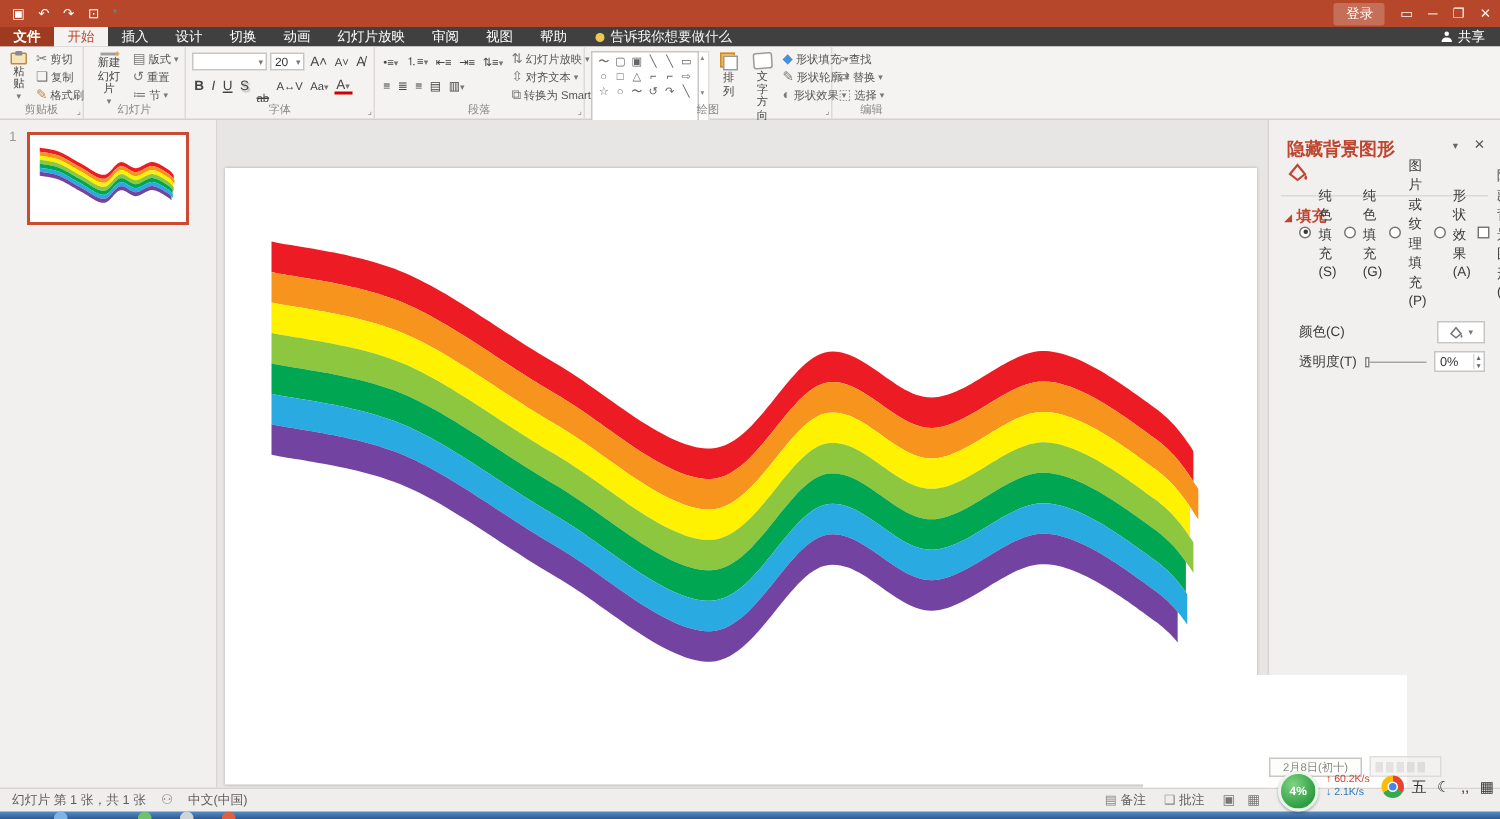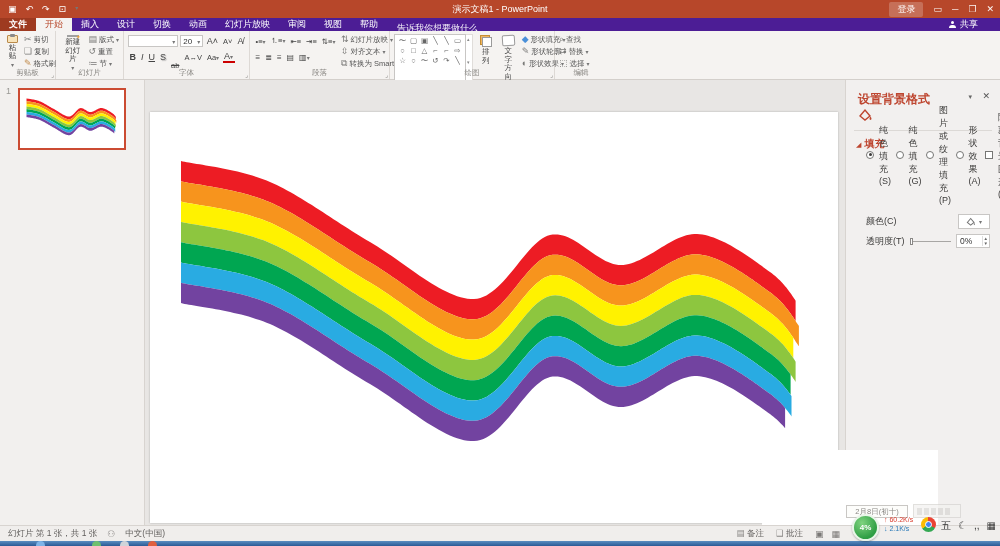--- a/index.html
+++ b/index.html
@@ -12,28 +12,28 @@
     background:#B7472A; display:flex; align-items:center; color:#fff; }
   .qat { display:flex; gap:9px; margin-left:8px; font-size:9px; }
   .qat span { cursor:default; }
   .win-title { position:absolute; left:0; right:0; text-align:center; font-size:9px; color:#fff; pointer-events:none; }
   .tb-right { margin-left:auto; display:flex; align-items:center; gap:10px; padding-right:6px; }
   .signin { background:rgba(255,255,255,.22); border-radius:2px; padding:1px 8px; font-size:9px; }
   .winbtn { font-size:9px; opacity:.95; }
 
   
   .tabrow { position:absolute; left:0; top:18px; width:1000px; height:13px;
-    background:#4c1d95; display:flex; align-items:stretch; color:#fff; }
+    background:#404040; display:flex; align-items:stretch; color:#fff; }
   .tabs { display:flex; }
   .tab { font-size:9px; padding:0 9px; display:flex; align-items:center; }
   .tab.file { background:#9e3a20; font-weight:bold; }
   .tab.active { background:#f5f3f1; color:#B7472A; }
-  .tellme { display:flex; align-items:center; gap:4px; font-size:9px; padding:0 10px; opacity:.95;flex-direction:column; }
+  .tellme { display:flex; align-items:center; gap:4px; font-size:9px; padding:0 10px; opacity:.95; }
   .bulb { width:6px; height:6px; border-radius:50%; background:#f7d154; display:inline-block; }
-  .share { margin-left:auto; display:flex; align-items:center; gap:4px; font-size:9px; padding-right:22px; }
+  .share { margin-left:auto; display:flex; align-items:center; gap:4px; font-size:9px; padding-right:10px; }
   .person { width:7px; height:7px; position:relative; display:inline-block; }
   .person::before { content:""; position:absolute; left:2px; top:0; width:3px; height:3px; border-radius:50%; background:#fff; }
   .person::after { content:""; position:absolute; left:0; top:3.5px; width:7px; height:3.5px; border-radius:3px 3px 0 0; background:#fff; }
 
   
   .ribbon { position:absolute; left:0; top:31px; width:1000px; height:49px;
     background:#f5f3f1; border-bottom:1px solid #d3cfcb; display:flex; }
   .group { position:relative; height:100%; border-right:1px solid #ddd9d5; padding:3px 4px 10px 4px; }
   .glabel { position:absolute; bottom:1px; left:0; right:0; text-align:center; font-size:7.5px; color:#8a8884; }
   .launcher { position:absolute; right:1px; bottom:1px; font-size:6px; color:#8a8884; }
@@ -130,21 +130,20 @@
 <div class="app">
 
   <div class="titlebar">
     <div class="qat">
       <span>▣</span>
       <span>↶</span>
       <span>↷</span>
       <span>⊡</span>
       <span class="caret">▾</span>
     </div>
-    <div class="win-title">演示文稿1 - PowerPoint</div>
     <div class="tb-right">
       <span class="signin">登录</span>
       <span class="winbtn">▭</span>
       <span class="winbtn">─</span>
       <span class="winbtn">❐</span>
       <span class="winbtn">✕</span>
     </div>
   </div>
 
   <div class="tabrow">
@@ -401,21 +400,21 @@
             <path d="M31.0,89.6L32.7,90.0L34.6,90.4L36.7,90.8L38.9,91.2L41.4,91.6L44.0,92.0L46.7,92.5L49.6,92.9L52.6,93.4L55.8,94.0L59.0,94.5L62.3,95.1L65.8,95.7L69.3,96.3L72.8,97.0L76.4,97.8L80.1,98.5L83.8,99.4L87.5,100.2L91.2,101.1L94.9,102.1L98.6,103.1L102.3,104.2L105.9,105.4L109.5,106.6L113.1,107.8L116.6,109.2L120.0,110.6L123.4,112.1L126.8,113.7L130.2,115.4L133.7,117.2L137.1,119.0L140.6,120.9L144.1,122.9L147.7,125.0L151.2,127.1L154.7,129.3L158.3,131.5L161.9,133.7L165.5,136.0L169.1,138.3L172.7,140.7L176.3,143.0L179.9,145.4L183.5,147.8L187.2,150.2L190.8,152.5L194.5,154.9L198.1,157.2L201.8,159.6L205.4,161.8L209.1,164.1L212.7,166.3L216.4,168.5L220.0,170.6L223.7,172.8L227.4,175.1L231.1,177.5L234.9,180.0L238.7,182.5L242.5,185.2L246.4,187.9L250.2,190.6L254.1,193.4L258.0,196.1L261.9,198.9L265.8,201.6L269.6,204.3L273.5,206.8L277.3,209.4L281.2,211.8L285.0,214.1L288.8,216.3L292.5,218.3L296.2,220.2L299.9,221.9L303.5,223.4L307.1,224.8L310.6,225.8L314.0,226.7L317.4,227.3L320.7,227.6L324.0,227.6L327.2,227.3L330.3,226.5L333.4,225.4L336.4,224.0L339.3,222.2L342.2,220.2L345.1,217.9L347.9,215.4L350.7,212.7L353.4,209.8L356.1,206.8L358.8,203.7L361.4,200.5L364.1,197.3L366.7,194.0L369.2,190.8L371.8,187.6L374.4,184.5L376.9,181.5L379.5,178.6L382.0,175.8L384.6,173.3L387.1,171.0L389.7,168.9L392.2,167.1L394.8,165.6L397.4,164.4L400.0,163.6L402.6,163.1L405.2,163.0L407.8,163.1L410.4,163.5L412.9,164.1L415.5,164.9L418.0,165.9L420.5,167.1L423.0,168.4L425.5,169.9L428.0,171.4L430.5,173.1L433.0,174.8L435.5,176.5L438.0,178.3L440.5,180.1L443.0,181.8L445.5,183.5L448.0,185.2L450.5,186.7L453.0,188.2L455.5,189.5L458.1,190.7L460.6,191.7L463.2,192.5L465.8,193.1L468.4,193.5L471.0,193.6L473.6,193.5L476.3,193.1L478.9,192.5L481.6,191.8L484.3,190.8L487.0,189.7L489.7,188.5L492.4,187.2L495.2,185.7L497.9,184.2L500.6,182.6L503.4,181.0L506.1,179.3L508.9,177.6L511.6,175.9L514.4,174.3L517.1,172.6L519.9,171.1L522.6,169.6L525.4,168.2L528.1,166.9L530.8,165.8L533.5,164.8L536.3,163.9L539.0,163.3L541.7,162.8L544.3,162.6L547.0,162.6L549.7,162.8L552.4,163.2L555.2,163.7L558.0,164.4L560.8,165.3L563.6,166.2L566.5,167.3L569.3,168.5L572.2,169.8L575.1,171.2L577.9,172.7L580.8,174.2L583.6,175.8L586.4,177.5L589.1,179.2L591.9,180.9L594.6,182.7L597.2,184.4L599.8,186.2L602.4,187.9L604.8,189.7L607.3,191.4L609.6,193.1L611.9,194.7L614.0,196.3L616.1,197.8L618.1,199.3L620.0,200.6L621.8,201.9L623.5,203.3L625.2,204.7L626.8,206.1L628.3,207.5L629.8,208.9L631.2,210.4L632.6,211.8L633.9,213.3L635.1,214.8L636.3,216.2L637.4,217.6L638.5,219.1L639.6,220.5L640.6,221.9L641.5,223.2L642.4,224.5L643.3,225.8L643.3,246.1L642.4,244.8L641.5,243.5L640.6,242.2L639.6,240.8L638.5,239.4L637.4,237.9L636.3,236.5L635.1,235.1L633.9,233.6L632.6,232.1L631.2,230.7L629.8,229.2L628.3,227.8L626.8,226.4L625.2,225.0L623.5,223.6L621.8,222.2L620.0,220.9L618.1,219.6L616.1,218.1L614.0,216.6L611.9,215.0L609.6,213.4L607.3,211.7L604.8,210.0L602.4,208.2L599.8,206.5L597.2,204.7L594.6,203.0L591.9,201.2L589.1,199.5L586.4,197.8L583.6,196.1L580.8,194.5L577.9,193.0L575.1,191.5L572.2,190.1L569.3,188.8L566.5,187.6L563.6,186.5L560.8,185.6L558.0,184.7L555.2,184.0L552.4,183.5L549.7,183.1L547.0,182.9L544.3,182.9L541.7,183.1L539.0,183.6L536.3,184.2L533.5,185.1L530.8,186.1L528.1,187.2L525.4,188.5L522.6,189.9L519.9,191.4L517.1,192.9L514.4,194.6L511.6,196.2L508.9,197.9L506.1,199.6L503.4,201.3L500.6,202.9L497.9,204.5L495.2,206.0L492.4,207.5L489.7,208.8L487.0,210.0L484.3,211.1L481.6,212.1L478.9,212.8L476.3,213.4L473.6,213.8L471.0,213.9L468.4,213.8L465.8,213.4L463.2,212.8L460.6,212.0L458.1,211.0L455.5,209.8L453.0,208.5L450.5,207.0L448.0,205.5L445.5,203.8L443.0,202.1L440.5,200.4L438.0,198.6L435.5,196.8L433.0,195.1L430.5,193.4L428.0,191.7L425.5,190.2L423.0,188.7L420.5,187.4L418.0,186.2L415.5,185.2L412.9,184.4L410.4,183.8L407.8,183.4L405.2,183.3L402.6,183.4L400.0,183.9L397.4,184.7L394.8,185.9L392.2,187.4L389.7,189.2L387.1,191.3L384.6,193.6L382.0,196.1L379.5,198.9L376.9,201.8L374.4,204.8L371.8,207.9L369.2,211.1L366.7,214.3L364.1,217.6L361.4,220.8L358.8,224.0L356.1,227.1L353.4,230.1L350.7,233.0L347.9,235.7L345.1,238.2L342.2,240.5L339.3,242.5L336.4,244.3L333.4,245.7L330.3,246.8L327.2,247.6L324.0,247.9L320.7,247.9L317.4,247.6L314.0,247.0L310.6,246.1L307.1,245.1L303.5,243.7L299.9,242.2L296.2,240.5L292.5,238.6L288.8,236.6L285.0,234.4L281.2,232.1L277.3,229.7L273.5,227.2L269.6,224.6L265.8,221.9L261.9,219.2L258.0,216.4L254.1,213.7L250.2,210.9L246.4,208.2L242.5,205.5L238.7,202.8L234.9,200.3L231.1,197.8L227.4,195.4L223.7,193.1L220.0,190.9L216.4,188.8L212.7,186.6L209.1,184.4L205.4,182.1L201.8,179.9L198.1,177.5L194.5,175.2L190.8,172.8L187.2,170.5L183.5,168.1L179.9,165.7L176.3,163.3L172.7,161.0L169.1,158.7L165.5,156.3L161.9,154.0L158.3,151.8L154.7,149.6L151.2,147.4L147.7,145.3L144.1,143.2L140.6,141.2L137.1,139.3L133.7,137.5L130.2,135.7L126.8,134.0L123.4,132.4L120.0,130.9L116.6,129.5L113.1,128.1L109.5,126.9L105.9,125.7L102.3,124.5L98.6,123.4L94.9,122.4L91.2,121.4L87.5,120.5L83.8,119.7L80.1,118.8L76.4,118.1L72.8,117.3L69.3,116.7L65.8,116.0L62.3,115.4L59.0,114.8L55.8,114.3L52.6,113.7L49.6,113.2L46.7,112.8L44.0,112.3L41.4,111.9L38.9,111.5L36.7,111.1L34.6,110.7L32.7,110.3L31.0,109.9Z" fill="#fff200"></path>
             <path d="M31.0,109.9L32.7,110.3L34.6,110.7L36.7,111.1L38.9,111.5L41.4,111.9L44.0,112.3L46.7,112.8L49.6,113.2L52.6,113.7L55.8,114.3L59.0,114.8L62.3,115.4L65.8,116.0L69.3,116.7L72.8,117.3L76.4,118.1L80.1,118.8L83.8,119.7L87.5,120.5L91.2,121.4L94.9,122.4L98.6,123.4L102.3,124.5L105.9,125.7L109.5,126.9L113.1,128.1L116.6,129.5L120.0,130.9L123.4,132.4L126.8,134.0L130.2,135.7L133.7,137.5L137.1,139.3L140.6,141.2L144.1,143.2L147.7,145.3L151.2,147.4L154.7,149.6L158.3,151.8L161.9,154.0L165.5,156.3L169.1,158.7L172.7,161.0L176.3,163.3L179.9,165.7L183.5,168.1L187.2,170.5L190.8,172.8L194.5,175.2L198.1,177.5L201.8,179.9L205.4,182.1L209.1,184.4L212.7,186.6L216.4,188.8L220.0,190.9L223.7,193.1L227.4,195.4L231.1,197.8L234.9,200.3L238.7,202.8L242.5,205.5L246.4,208.2L250.2,210.9L254.1,213.7L258.0,216.4L261.9,219.2L265.8,221.9L269.6,224.6L273.5,227.2L277.3,229.7L281.2,232.1L285.0,234.4L288.8,236.6L292.5,238.6L296.2,240.5L299.9,242.2L303.5,243.7L307.1,245.1L310.6,246.1L314.0,247.0L317.4,247.6L320.7,247.9L324.0,247.9L327.2,247.6L330.3,246.8L333.4,245.7L336.4,244.3L339.3,242.5L342.2,240.5L345.1,238.2L347.9,235.7L350.7,233.0L353.4,230.1L356.1,227.1L358.8,224.0L361.4,220.8L364.1,217.6L366.7,214.3L369.2,211.1L371.8,207.9L374.4,204.8L376.9,201.8L379.5,198.9L382.0,196.1L384.6,193.6L387.1,191.3L389.7,189.2L392.2,187.4L394.8,185.9L397.4,184.7L400.0,183.9L402.6,183.4L405.2,183.3L407.8,183.4L410.4,183.8L412.9,184.4L415.5,185.2L418.0,186.2L420.5,187.4L423.0,188.7L425.5,190.2L428.0,191.7L430.5,193.4L433.0,195.1L435.5,196.8L438.0,198.6L440.5,200.4L443.0,202.1L445.5,203.8L448.0,205.5L450.5,207.0L453.0,208.5L455.5,209.8L458.1,211.0L460.6,212.0L463.2,212.8L465.8,213.4L468.4,213.8L471.0,213.9L473.6,213.8L476.3,213.4L478.9,212.8L481.6,212.1L484.3,211.1L487.0,210.0L489.7,208.8L492.4,207.5L495.2,206.0L497.9,204.5L500.6,202.9L503.4,201.3L506.1,199.6L508.9,197.9L511.6,196.2L514.4,194.6L517.1,192.9L519.9,191.4L522.6,189.9L525.4,188.5L528.1,187.2L530.8,186.1L533.5,185.1L536.3,184.2L539.0,183.6L541.7,183.1L544.3,182.9L547.0,182.9L549.7,183.1L552.4,183.5L555.2,184.0L558.0,184.7L560.8,185.6L563.6,186.5L566.5,187.6L569.3,188.8L572.2,190.1L575.1,191.5L577.9,193.0L580.8,194.5L583.6,196.1L586.4,197.8L589.1,199.5L591.9,201.2L594.6,203.0L597.2,204.7L599.8,206.5L602.4,208.2L604.8,210.0L607.3,211.7L609.6,213.4L611.9,215.0L614.0,216.6L616.1,218.1L618.1,219.6L620.0,220.9L621.8,222.2L623.5,223.6L625.2,225.0L626.8,226.4L628.3,227.8L629.8,229.2L631.2,230.7L632.6,232.1L633.9,233.6L635.1,235.1L636.3,236.5L637.4,237.9L638.5,239.4L639.6,240.8L640.6,242.2L641.5,243.5L642.4,244.8L643.3,246.1L644.1,247.3L644.9,248.5L645.6,249.7L645.6,270.0L644.9,268.8L644.1,267.6L643.3,266.4L642.4,265.1L641.5,263.8L640.6,262.5L639.6,261.1L638.5,259.7L637.4,258.2L636.3,256.8L635.1,255.4L633.9,253.9L632.6,252.4L631.2,251.0L629.8,249.5L628.3,248.1L626.8,246.7L625.2,245.3L623.5,243.9L621.8,242.5L620.0,241.2L618.1,239.9L616.1,238.4L614.0,236.9L611.9,235.3L609.6,233.7L607.3,232.0L604.8,230.3L602.4,228.5L599.8,226.8L597.2,225.0L594.6,223.3L591.9,221.5L589.1,219.8L586.4,218.1L583.6,216.4L580.8,214.8L577.9,213.3L575.1,211.8L572.2,210.4L569.3,209.1L566.5,207.9L563.6,206.8L560.8,205.9L558.0,205.0L555.2,204.3L552.4,203.8L549.7,203.4L547.0,203.2L544.3,203.2L541.7,203.4L539.0,203.9L536.3,204.5L533.5,205.4L530.8,206.4L528.1,207.5L525.4,208.8L522.6,210.2L519.9,211.7L517.1,213.2L514.4,214.9L511.6,216.5L508.9,218.2L506.1,219.9L503.4,221.6L500.6,223.2L497.9,224.8L495.2,226.3L492.4,227.8L489.7,229.1L487.0,230.3L484.3,231.4L481.6,232.4L478.9,233.1L476.3,233.7L473.6,234.1L471.0,234.2L468.4,234.1L465.8,233.7L463.2,233.1L460.6,232.3L458.1,231.3L455.5,230.1L453.0,228.8L450.5,227.3L448.0,225.8L445.5,224.1L443.0,222.4L440.5,220.7L438.0,218.9L435.5,217.1L433.0,215.4L430.5,213.7L428.0,212.0L425.5,210.5L423.0,209.0L420.5,207.7L418.0,206.5L415.5,205.5L412.9,204.7L410.4,204.1L407.8,203.7L405.2,203.6L402.6,203.7L400.0,204.2L397.4,205.0L394.8,206.2L392.2,207.7L389.7,209.5L387.1,211.6L384.6,213.9L382.0,216.4L379.5,219.2L376.9,222.1L374.4,225.1L371.8,228.2L369.2,231.4L366.7,234.6L364.1,237.9L361.4,241.1L358.8,244.3L356.1,247.4L353.4,250.4L350.7,253.3L347.9,256.0L345.1,258.5L342.2,260.8L339.3,262.8L336.4,264.6L333.4,266.0L330.3,267.1L327.2,267.9L324.0,268.2L320.7,268.2L317.4,267.9L314.0,267.3L310.6,266.4L307.1,265.4L303.5,264.0L299.9,262.5L296.2,260.8L292.5,258.9L288.8,256.9L285.0,254.7L281.2,252.4L277.3,250.0L273.5,247.4L269.6,244.9L265.8,242.2L261.9,239.5L258.0,236.7L254.1,234.0L250.2,231.2L246.4,228.5L242.5,225.8L238.7,223.1L234.9,220.6L231.1,218.1L227.4,215.7L223.7,213.4L220.0,211.2L216.4,209.1L212.7,206.9L209.1,204.7L205.4,202.4L201.8,200.2L198.1,197.8L194.5,195.5L190.8,193.1L187.2,190.8L183.5,188.4L179.9,186.0L176.3,183.6L172.7,181.3L169.1,178.9L165.5,176.6L161.9,174.3L158.3,172.1L154.7,169.9L151.2,167.7L147.7,165.6L144.1,163.5L140.6,161.5L137.1,159.6L133.7,157.8L130.2,156.0L126.8,154.3L123.4,152.7L120.0,151.2L116.6,149.8L113.1,148.4L109.5,147.2L105.9,146.0L102.3,144.8L98.6,143.7L94.9,142.7L91.2,141.7L87.5,140.8L83.8,140.0L80.1,139.1L76.4,138.4L72.8,137.6L69.3,136.9L65.8,136.3L62.3,135.7L59.0,135.1L55.8,134.6L52.6,134.0L49.6,133.5L46.7,133.1L44.0,132.6L41.4,132.2L38.9,131.8L36.7,131.4L34.6,131.0L32.7,130.6L31.0,130.2Z" fill="#8dc63f"></path>
             <path d="M31.0,130.2L32.7,130.6L34.6,131.0L36.7,131.4L38.9,131.8L41.4,132.2L44.0,132.6L46.7,133.1L49.6,133.5L52.6,134.0L55.8,134.6L59.0,135.1L62.3,135.7L65.8,136.3L69.3,136.9L72.8,137.6L76.4,138.4L80.1,139.1L83.8,140.0L87.5,140.8L91.2,141.7L94.9,142.7L98.6,143.7L102.3,144.8L105.9,146.0L109.5,147.2L113.1,148.4L116.6,149.8L120.0,151.2L123.4,152.7L126.8,154.3L130.2,156.0L133.7,157.8L137.1,159.6L140.6,161.5L144.1,163.5L147.7,165.6L151.2,167.7L154.7,169.9L158.3,172.1L161.9,174.3L165.5,176.6L169.1,178.9L172.7,181.3L176.3,183.6L179.9,186.0L183.5,188.4L187.2,190.8L190.8,193.1L194.5,195.5L198.1,197.8L201.8,200.2L205.4,202.4L209.1,204.7L212.7,206.9L216.4,209.1L220.0,211.2L223.7,213.4L227.4,215.7L231.1,218.1L234.9,220.6L238.7,223.1L242.5,225.8L246.4,228.5L250.2,231.2L254.1,234.0L258.0,236.7L261.9,239.5L265.8,242.2L269.6,244.9L273.5,247.4L277.3,250.0L281.2,252.4L285.0,254.7L288.8,256.9L292.5,258.9L296.2,260.8L299.9,262.5L303.5,264.0L307.1,265.4L310.6,266.4L314.0,267.3L317.4,267.9L320.7,268.2L324.0,268.2L327.2,267.9L330.3,267.1L333.4,266.0L336.4,264.6L339.3,262.8L342.2,260.8L345.1,258.5L347.9,256.0L350.7,253.3L353.4,250.4L356.1,247.4L358.8,244.3L361.4,241.1L364.1,237.9L366.7,234.6L369.2,231.4L371.8,228.2L374.4,225.1L376.9,222.1L379.5,219.2L382.0,216.4L384.6,213.9L387.1,211.6L389.7,209.5L392.2,207.7L394.8,206.2L397.4,205.0L400.0,204.2L402.6,203.7L405.2,203.6L407.8,203.7L410.4,204.1L412.9,204.7L415.5,205.5L418.0,206.5L420.5,207.7L423.0,209.0L425.5,210.5L428.0,212.0L430.5,213.7L433.0,215.4L435.5,217.1L438.0,218.9L440.5,220.7L443.0,222.4L445.5,224.1L448.0,225.8L450.5,227.3L453.0,228.8L455.5,230.1L458.1,231.3L460.6,232.3L463.2,233.1L465.8,233.7L468.4,234.1L471.0,234.2L473.6,234.1L476.3,233.7L478.9,233.1L481.6,232.4L484.3,231.4L487.0,230.3L489.7,229.1L492.4,227.8L495.2,226.3L497.9,224.8L500.6,223.2L503.4,221.6L506.1,219.9L508.9,218.2L511.6,216.5L514.4,214.9L517.1,213.2L519.9,211.7L522.6,210.2L525.4,208.8L528.1,207.5L530.8,206.4L533.5,205.4L536.3,204.5L539.0,203.9L541.7,203.4L544.3,203.2L547.0,203.2L549.7,203.4L552.4,203.8L555.2,204.3L558.0,205.0L560.8,205.9L563.6,206.8L566.5,207.9L569.3,209.1L572.2,210.4L575.1,211.8L577.9,213.3L580.8,214.8L583.6,216.4L586.4,218.1L589.1,219.8L591.9,221.5L594.6,223.3L597.2,225.0L599.8,226.8L602.4,228.5L604.8,230.3L607.3,232.0L609.6,233.7L611.9,235.3L614.0,236.9L616.1,238.4L618.1,239.9L620.0,241.2L621.8,242.5L623.5,243.9L625.2,245.3L626.8,246.7L628.3,248.1L629.8,249.5L631.2,251.0L632.6,252.4L633.9,253.9L635.1,255.4L636.3,256.8L637.4,258.2L638.5,259.7L639.6,261.1L640.6,262.5L640.6,282.8L639.6,281.4L638.5,280.0L637.4,278.5L636.3,277.1L635.1,275.7L633.9,274.2L632.6,272.7L631.2,271.3L629.8,269.8L628.3,268.4L626.8,267.0L625.2,265.6L623.5,264.2L621.8,262.8L620.0,261.5L618.1,260.2L616.1,258.7L614.0,257.2L611.9,255.6L609.6,254.0L607.3,252.3L604.8,250.6L602.4,248.8L599.8,247.1L597.2,245.3L594.6,243.6L591.9,241.8L589.1,240.1L586.4,238.4L583.6,236.7L580.8,235.1L577.9,233.6L575.1,232.1L572.2,230.7L569.3,229.4L566.5,228.2L563.6,227.1L560.8,226.2L558.0,225.3L555.2,224.6L552.4,224.1L549.7,223.7L547.0,223.5L544.3,223.5L541.7,223.7L539.0,224.2L536.3,224.8L533.5,225.7L530.8,226.7L528.1,227.8L525.4,229.1L522.6,230.5L519.9,232.0L517.1,233.5L514.4,235.2L511.6,236.8L508.9,238.5L506.1,240.2L503.4,241.9L500.6,243.5L497.9,245.1L495.2,246.6L492.4,248.1L489.7,249.4L487.0,250.6L484.3,251.7L481.6,252.7L478.9,253.4L476.3,254.0L473.6,254.4L471.0,254.5L468.4,254.4L465.8,254.0L463.2,253.4L460.6,252.6L458.1,251.6L455.5,250.4L453.0,249.1L450.5,247.6L448.0,246.1L445.5,244.4L443.0,242.7L440.5,241.0L438.0,239.2L435.5,237.4L433.0,235.7L430.5,234.0L428.0,232.3L425.5,230.8L423.0,229.3L420.5,228.0L418.0,226.8L415.5,225.8L412.9,225.0L410.4,224.4L407.8,224.0L405.2,223.9L402.6,224.0L400.0,224.5L397.4,225.3L394.8,226.5L392.2,228.0L389.7,229.8L387.1,231.9L384.6,234.2L382.0,236.7L379.5,239.5L376.9,242.4L374.4,245.4L371.8,248.5L369.2,251.7L366.7,254.9L364.1,258.2L361.4,261.4L358.8,264.6L356.1,267.7L353.4,270.7L350.7,273.6L347.9,276.3L345.1,278.8L342.2,281.1L339.3,283.1L336.4,284.9L333.4,286.3L330.3,287.4L327.2,288.2L324.0,288.5L320.7,288.5L317.4,288.2L314.0,287.6L310.6,286.7L307.1,285.7L303.5,284.3L299.9,282.8L296.2,281.1L292.5,279.2L288.8,277.2L285.0,275.0L281.2,272.7L277.3,270.3L273.5,267.8L269.6,265.2L265.8,262.5L261.9,259.8L258.0,257.0L254.1,254.3L250.2,251.5L246.4,248.8L242.5,246.1L238.7,243.4L234.9,240.9L231.1,238.4L227.4,236.0L223.7,233.7L220.0,231.5L216.4,229.4L212.7,227.2L209.1,225.0L205.4,222.7L201.8,220.5L198.1,218.1L194.5,215.8L190.8,213.4L187.2,211.1L183.5,208.7L179.9,206.3L176.3,203.9L172.7,201.6L169.1,199.3L165.5,196.9L161.9,194.6L158.3,192.4L154.7,190.2L151.2,188.0L147.7,185.9L144.1,183.8L140.6,181.8L137.1,179.9L133.7,178.1L130.2,176.3L126.8,174.6L123.4,173.0L120.0,171.5L116.6,170.1L113.1,168.7L109.5,167.5L105.9,166.3L102.3,165.1L98.6,164.0L94.9,163.0L91.2,162.0L87.5,161.1L83.8,160.3L80.1,159.4L76.4,158.7L72.8,157.9L69.3,157.3L65.8,156.6L62.3,156.0L59.0,155.4L55.8,154.9L52.6,154.3L49.6,153.8L46.7,153.4L44.0,152.9L41.4,152.5L38.9,152.1L36.7,151.7L34.6,151.3L32.7,150.9L31.0,150.5Z" fill="#00a651"></path>
             <path d="M31.0,150.5L32.7,150.9L34.6,151.3L36.7,151.7L38.9,152.1L41.4,152.5L44.0,152.9L46.7,153.4L49.6,153.8L52.6,154.3L55.8,154.9L59.0,155.4L62.3,156.0L65.8,156.6L69.3,157.3L72.8,157.9L76.4,158.7L80.1,159.4L83.8,160.3L87.5,161.1L91.2,162.0L94.9,163.0L98.6,164.0L102.3,165.1L105.9,166.3L109.5,167.5L113.1,168.7L116.6,170.1L120.0,171.5L123.4,173.0L126.8,174.6L130.2,176.3L133.7,178.1L137.1,179.9L140.6,181.8L144.1,183.8L147.7,185.9L151.2,188.0L154.7,190.2L158.3,192.4L161.9,194.6L165.5,196.9L169.1,199.3L172.7,201.6L176.3,203.9L179.9,206.3L183.5,208.7L187.2,211.1L190.8,213.4L194.5,215.8L198.1,218.1L201.8,220.5L205.4,222.7L209.1,225.0L212.7,227.2L216.4,229.4L220.0,231.5L223.7,233.7L227.4,236.0L231.1,238.4L234.9,240.9L238.7,243.4L242.5,246.1L246.4,248.8L250.2,251.5L254.1,254.3L258.0,257.0L261.9,259.8L265.8,262.5L269.6,265.2L273.5,267.8L277.3,270.3L281.2,272.7L285.0,275.0L288.8,277.2L292.5,279.2L296.2,281.1L299.9,282.8L303.5,284.3L307.1,285.7L310.6,286.7L314.0,287.6L317.4,288.2L320.7,288.5L324.0,288.5L327.2,288.2L330.3,287.4L333.4,286.3L336.4,284.9L339.3,283.1L342.2,281.1L345.1,278.8L347.9,276.3L350.7,273.6L353.4,270.7L356.1,267.7L358.8,264.6L361.4,261.4L364.1,258.2L366.7,254.9L369.2,251.7L371.8,248.5L374.4,245.4L376.9,242.4L379.5,239.5L382.0,236.7L384.6,234.2L387.1,231.9L389.7,229.8L392.2,228.0L394.8,226.5L397.4,225.3L400.0,224.5L402.6,224.0L405.2,223.9L407.8,224.0L410.4,224.4L412.9,225.0L415.5,225.8L418.0,226.8L420.5,228.0L423.0,229.3L425.5,230.8L428.0,232.3L430.5,234.0L433.0,235.7L435.5,237.4L438.0,239.2L440.5,241.0L443.0,242.7L445.5,244.4L448.0,246.1L450.5,247.6L453.0,249.1L455.5,250.4L458.1,251.6L460.6,252.6L463.2,253.4L465.8,254.0L468.4,254.4L471.0,254.5L473.6,254.4L476.3,254.0L478.9,253.4L481.6,252.7L484.3,251.7L487.0,250.6L489.7,249.4L492.4,248.1L495.2,246.6L497.9,245.1L500.6,243.5L503.4,241.9L506.1,240.2L508.9,238.5L511.6,236.8L514.4,235.2L517.1,233.5L519.9,232.0L522.6,230.5L525.4,229.1L528.1,227.8L530.8,226.7L533.5,225.7L536.3,224.8L539.0,224.2L541.7,223.7L544.3,223.5L547.0,223.5L549.7,223.7L552.4,224.1L555.2,224.6L558.0,225.3L560.8,226.2L563.6,227.1L566.5,228.2L569.3,229.4L572.2,230.7L575.1,232.1L577.9,233.6L580.8,235.1L583.6,236.7L586.4,238.4L589.1,240.1L591.9,241.8L594.6,243.6L597.2,245.3L599.8,247.1L602.4,248.8L604.8,250.6L607.3,252.3L609.6,254.0L611.9,255.6L614.0,257.2L616.1,258.7L618.1,260.2L620.0,261.5L621.8,262.8L623.5,264.2L625.2,265.6L626.8,267.0L628.3,268.4L629.8,269.8L631.2,271.3L632.6,272.7L633.9,274.2L635.1,275.7L636.3,277.1L637.4,278.5L638.5,280.0L639.6,281.4L640.6,282.8L641.5,284.1L641.5,304.4L640.6,303.1L639.6,301.7L638.5,300.3L637.4,298.8L636.3,297.4L635.1,296.0L633.9,294.5L632.6,293.0L631.2,291.6L629.8,290.1L628.3,288.7L626.8,287.3L625.2,285.9L623.5,284.5L621.8,283.1L620.0,281.8L618.1,280.5L616.1,279.0L614.0,277.5L611.9,275.9L609.6,274.3L607.3,272.6L604.8,270.9L602.4,269.1L599.8,267.4L597.2,265.6L594.6,263.9L591.9,262.1L589.1,260.4L586.4,258.7L583.6,257.0L580.8,255.4L577.9,253.9L575.1,252.4L572.2,251.0L569.3,249.7L566.5,248.5L563.6,247.4L560.8,246.5L558.0,245.6L555.2,244.9L552.4,244.4L549.7,244.0L547.0,243.8L544.3,243.8L541.7,244.0L539.0,244.5L536.3,245.1L533.5,246.0L530.8,247.0L528.1,248.1L525.4,249.4L522.6,250.8L519.9,252.3L517.1,253.8L514.4,255.5L511.6,257.1L508.9,258.8L506.1,260.5L503.4,262.2L500.6,263.8L497.9,265.4L495.2,266.9L492.4,268.4L489.7,269.7L487.0,270.9L484.3,272.0L481.6,273.0L478.9,273.7L476.3,274.3L473.6,274.7L471.0,274.8L468.4,274.7L465.8,274.3L463.2,273.7L460.6,272.9L458.1,271.9L455.5,270.7L453.0,269.4L450.5,267.9L448.0,266.4L445.5,264.7L443.0,263.0L440.5,261.3L438.0,259.5L435.5,257.7L433.0,256.0L430.5,254.3L428.0,252.6L425.5,251.1L423.0,249.6L420.5,248.3L418.0,247.1L415.5,246.1L412.9,245.3L410.4,244.7L407.8,244.3L405.2,244.2L402.6,244.3L400.0,244.8L397.4,245.6L394.8,246.8L392.2,248.3L389.7,250.1L387.1,252.2L384.6,254.5L382.0,257.0L379.5,259.8L376.9,262.7L374.4,265.7L371.8,268.8L369.2,272.0L366.7,275.2L364.1,278.5L361.4,281.7L358.8,284.9L356.1,288.0L353.4,291.0L350.7,293.9L347.9,296.6L345.1,299.1L342.2,301.4L339.3,303.4L336.4,305.2L333.4,306.6L330.3,307.7L327.2,308.5L324.0,308.8L320.7,308.8L317.4,308.5L314.0,307.9L310.6,307.0L307.1,306.0L303.5,304.6L299.9,303.1L296.2,301.4L292.5,299.5L288.8,297.5L285.0,295.3L281.2,293.0L277.3,290.6L273.5,288.1L269.6,285.5L265.8,282.8L261.9,280.1L258.0,277.3L254.1,274.6L250.2,271.8L246.4,269.1L242.5,266.4L238.7,263.7L234.9,261.2L231.1,258.7L227.4,256.3L223.7,254.0L220.0,251.8L216.4,249.7L212.7,247.5L209.1,245.3L205.4,243.0L201.8,240.8L198.1,238.4L194.5,236.1L190.8,233.7L187.2,231.4L183.5,229.0L179.9,226.6L176.3,224.2L172.7,221.9L169.1,219.6L165.5,217.2L161.9,214.9L158.3,212.7L154.7,210.5L151.2,208.3L147.7,206.2L144.1,204.1L140.6,202.1L137.1,200.2L133.7,198.4L130.2,196.6L126.8,194.9L123.4,193.3L120.0,191.8L116.6,190.4L113.1,189.0L109.5,187.8L105.9,186.6L102.3,185.4L98.6,184.3L94.9,183.3L91.2,182.3L87.5,181.4L83.8,180.6L80.1,179.7L76.4,179.0L72.8,178.2L69.3,177.6L65.8,176.9L62.3,176.3L59.0,175.7L55.8,175.2L52.6,174.6L49.6,174.1L46.7,173.7L44.0,173.2L41.4,172.8L38.9,172.4L36.7,172.0L34.6,171.6L32.7,171.2L31.0,170.8Z" fill="#29abe2"></path>
             <path d="M31.0,170.8L32.7,171.2L34.6,171.6L36.7,172.0L38.9,172.4L41.4,172.8L44.0,173.2L46.7,173.7L49.6,174.1L52.6,174.6L55.8,175.2L59.0,175.7L62.3,176.3L65.8,176.9L69.3,177.6L72.8,178.2L76.4,179.0L80.1,179.7L83.8,180.6L87.5,181.4L91.2,182.3L94.9,183.3L98.6,184.3L102.3,185.4L105.9,186.6L109.5,187.8L113.1,189.0L116.6,190.4L120.0,191.8L123.4,193.3L126.8,194.9L130.2,196.6L133.7,198.4L137.1,200.2L140.6,202.1L144.1,204.1L147.7,206.2L151.2,208.3L154.7,210.5L158.3,212.7L161.9,214.9L165.5,217.2L169.1,219.6L172.7,221.9L176.3,224.2L179.9,226.6L183.5,229.0L187.2,231.4L190.8,233.7L194.5,236.1L198.1,238.4L201.8,240.8L205.4,243.0L209.1,245.3L212.7,247.5L216.4,249.7L220.0,251.8L223.7,254.0L227.4,256.3L231.1,258.7L234.9,261.2L238.7,263.7L242.5,266.4L246.4,269.1L250.2,271.8L254.1,274.6L258.0,277.3L261.9,280.1L265.8,282.8L269.6,285.5L273.5,288.1L277.3,290.6L281.2,293.0L285.0,295.3L288.8,297.5L292.5,299.5L296.2,301.4L299.9,303.1L303.5,304.6L307.1,306.0L310.6,307.0L314.0,307.9L317.4,308.5L320.7,308.8L324.0,308.8L327.2,308.5L330.3,307.7L333.4,306.6L336.4,305.2L339.3,303.4L342.2,301.4L345.1,299.1L347.9,296.6L350.7,293.9L353.4,291.0L356.1,288.0L358.8,284.9L361.4,281.7L364.1,278.5L366.7,275.2L369.2,272.0L371.8,268.8L374.4,265.7L376.9,262.7L379.5,259.8L382.0,257.0L384.6,254.5L387.1,252.2L389.7,250.1L392.2,248.3L394.8,246.8L397.4,245.6L400.0,244.8L402.6,244.3L405.2,244.2L407.8,244.3L410.4,244.7L412.9,245.3L415.5,246.1L418.0,247.1L420.5,248.3L423.0,249.6L425.5,251.1L428.0,252.6L430.5,254.3L433.0,256.0L435.5,257.7L438.0,259.5L440.5,261.3L443.0,263.0L445.5,264.7L448.0,266.4L450.5,267.9L453.0,269.4L455.5,270.7L458.1,271.9L460.6,272.9L463.2,273.7L465.8,274.3L468.4,274.7L471.0,274.8L473.6,274.7L476.3,274.3L478.9,273.7L481.6,273.0L484.3,272.0L487.0,270.9L489.7,269.7L492.4,268.4L495.2,266.9L497.9,265.4L500.6,263.8L503.4,262.2L506.1,260.5L508.9,258.8L511.6,257.1L514.4,255.5L517.1,253.8L519.9,252.3L522.6,250.8L525.4,249.4L528.1,248.1L530.8,247.0L533.5,246.0L536.3,245.1L539.0,244.5L541.7,244.0L544.3,243.8L547.0,243.8L549.7,244.0L552.4,244.4L555.2,244.9L558.0,245.6L560.8,246.5L563.6,247.4L566.5,248.5L569.3,249.7L572.2,251.0L575.1,252.4L577.9,253.9L580.8,255.4L583.6,257.0L586.4,258.7L589.1,260.4L591.9,262.1L594.6,263.9L597.2,265.6L599.8,267.4L602.4,269.1L604.8,270.9L607.3,272.6L609.6,274.3L611.9,275.9L614.0,277.5L616.1,279.0L618.1,280.5L620.0,281.8L621.8,283.1L623.5,284.5L625.2,285.9L626.8,287.3L628.3,288.7L629.8,290.1L631.2,291.6L632.6,293.0L633.9,294.5L635.1,296.0L635.1,316.3L633.9,314.8L632.6,313.3L631.2,311.9L629.8,310.4L628.3,309.0L626.8,307.6L625.2,306.2L623.5,304.8L621.8,303.4L620.0,302.1L618.1,300.8L616.1,299.3L614.0,297.8L611.9,296.2L609.6,294.6L607.3,292.9L604.8,291.2L602.4,289.4L599.8,287.7L597.2,285.9L594.6,284.2L591.9,282.4L589.1,280.7L586.4,279.0L583.6,277.3L580.8,275.7L577.9,274.2L575.1,272.7L572.2,271.3L569.3,270.0L566.5,268.8L563.6,267.7L560.8,266.8L558.0,265.9L555.2,265.2L552.4,264.7L549.7,264.3L547.0,264.1L544.3,264.1L541.7,264.3L539.0,264.8L536.3,265.4L533.5,266.3L530.8,267.3L528.1,268.4L525.4,269.7L522.6,271.1L519.9,272.6L517.1,274.1L514.4,275.8L511.6,277.4L508.9,279.1L506.1,280.8L503.4,282.5L500.6,284.1L497.9,285.7L495.2,287.2L492.4,288.7L489.7,290.0L487.0,291.2L484.3,292.3L481.6,293.3L478.9,294.0L476.3,294.6L473.6,295.0L471.0,295.1L468.4,295.0L465.8,294.6L463.2,294.0L460.6,293.2L458.1,292.2L455.5,291.0L453.0,289.7L450.5,288.2L448.0,286.7L445.5,285.0L443.0,283.3L440.5,281.6L438.0,279.8L435.5,278.0L433.0,276.3L430.5,274.6L428.0,272.9L425.5,271.4L423.0,269.9L420.5,268.6L418.0,267.4L415.5,266.4L412.9,265.6L410.4,265.0L407.8,264.6L405.2,264.5L402.6,264.6L400.0,265.1L397.4,265.9L394.8,267.1L392.2,268.6L389.7,270.4L387.1,272.5L384.6,274.8L382.0,277.3L379.5,280.1L376.9,283.0L374.4,286.0L371.8,289.1L369.2,292.3L366.7,295.5L364.1,298.8L361.4,302.0L358.8,305.2L356.1,308.3L353.4,311.3L350.7,314.2L347.9,316.9L345.1,319.4L342.2,321.7L339.3,323.7L336.4,325.5L333.4,326.9L330.3,328.0L327.2,328.8L324.0,329.1L320.7,329.1L317.4,328.8L314.0,328.2L310.6,327.3L307.1,326.3L303.5,324.9L299.9,323.4L296.2,321.7L292.5,319.8L288.8,317.8L285.0,315.6L281.2,313.3L277.3,310.9L273.5,308.4L269.6,305.8L265.8,303.1L261.9,300.4L258.0,297.6L254.1,294.9L250.2,292.1L246.4,289.4L242.5,286.7L238.7,284.0L234.9,281.5L231.1,279.0L227.4,276.6L223.7,274.3L220.0,272.1L216.4,270.0L212.7,267.8L209.1,265.6L205.4,263.3L201.8,261.1L198.1,258.7L194.5,256.4L190.8,254.0L187.2,251.7L183.5,249.3L179.9,246.9L176.3,244.5L172.7,242.2L169.1,239.8L165.5,237.5L161.9,235.2L158.3,233.0L154.7,230.8L151.2,228.6L147.7,226.5L144.1,224.4L140.6,222.4L137.1,220.5L133.7,218.7L130.2,216.9L126.8,215.2L123.4,213.6L120.0,212.1L116.6,210.7L113.1,209.3L109.5,208.1L105.9,206.9L102.3,205.7L98.6,204.6L94.9,203.6L91.2,202.6L87.5,201.7L83.8,200.9L80.1,200.0L76.4,199.3L72.8,198.5L69.3,197.8L65.8,197.2L62.3,196.6L59.0,196.0L55.8,195.5L52.6,194.9L49.6,194.4L46.7,194.0L44.0,193.5L41.4,193.1L38.9,192.7L36.7,192.3L34.6,191.9L32.7,191.5L31.0,191.1Z" fill="#7243a0"></path>
           </svg>
       </div>
     </div>
 
     <div class="pane">
-      <div class="pane-title">设置背景格式</div>
+      <div class="pane-title">隐藏背景图形</div>
       <div class="pane-caret">▾</div>
       <div class="pane-close">✕</div>
       <div class="bucket">
         <svg width="15" height="13" viewBox="0 0 15 13">
           <path d="M2 8 L7 2 L12 8 L7 12 Z" fill="none" stroke="#BE4630" stroke-width="1.4"></path>
           <path d="M12.5 8.5 q2 2.5 0 3.5 q-2 -1 0 -3.5" fill="#BE4630"></path>
         </svg>
       </div>
       <div class="pane-hr"></div>
       <div class="fill-hdr"><span class="tri">◢</span><span>填充</span></div>

